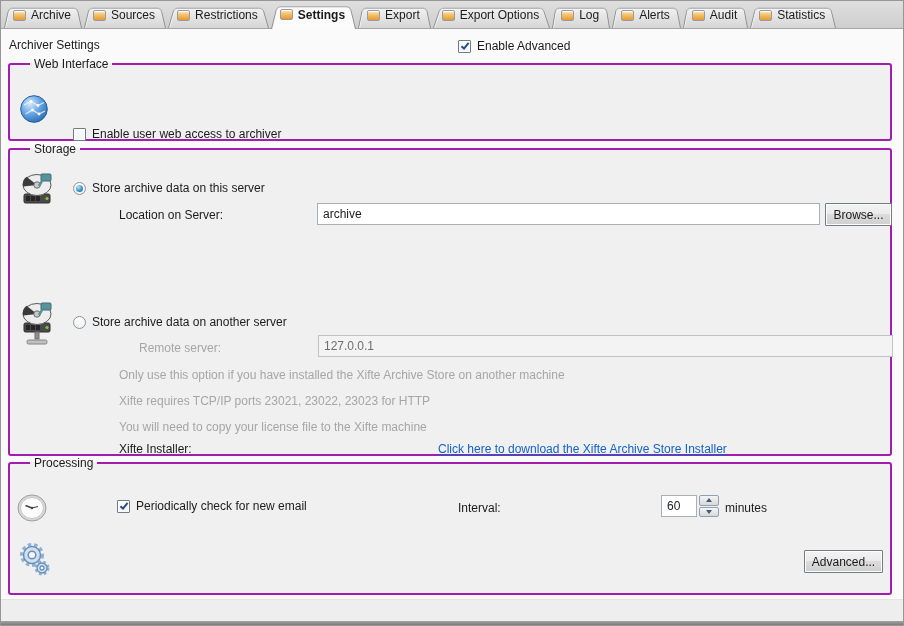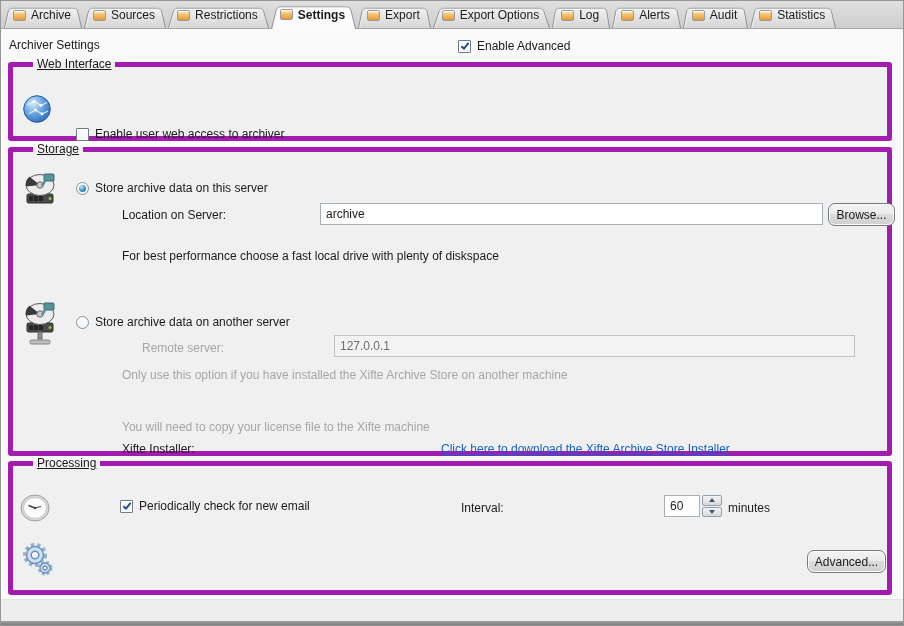--- a/index.html
+++ b/index.html
@@ -28,22 +28,22 @@
              background:linear-gradient(#fdf0d8 0%, #f6c775 35%, #e49a32 100%);
              box-shadow:inset 0 1px 0 rgba(255,255,255,.85); flex:0 0 auto; }
 
   .page { position:absolute; top:28px; left:0; right:0; bottom:26px; background:#fafafa; }
   .footer { position:absolute; left:0; right:0; bottom:4px; height:22px;
             background:#eeeeee; border-top:1px solid #e4e4e4; }
   .bottombar { position:absolute; left:0; right:0; bottom:0; height:4px;
                background:linear-gradient(#a3a3a3,#7b7b7b); }
 
   
-  .gb { position:absolute; left:7px; width:884px; border:5px solid #a21caf;
-        border-radius:3px; background:#f0f0f0;text-decoration:underline; }
+  .gb { position:absolute; left:7px; width:884px; border:2px solid #a21caf;
+        border-radius:3px; background:#f0f0f0; }
   .gb legend { margin-left:20px; padding:0 4px; color:#1b1b1b; }
   #gb-web        { top:28px;  height:84px; }
   #gb-storage    { top:113px; height:314px; }
   #gb-processing { top:427px; height:139px; }
   .gb > div, .gb > span, .gb > a, .gb > svg, .gb > input, .gb > button, .gb > label { position:absolute; }
 
   .hdr-title { position:absolute; left:8px; top:9px; }
   .hdr-cb    { position:absolute; left:457px; top:10px; }
 
   .lbl  { white-space:nowrap; }
@@ -63,21 +63,21 @@
            flex:0 0 auto; cursor:pointer; }
   .radio.checked::after { content:""; position:absolute; left:2px; top:2px;
            width:7px; height:7px; border-radius:50%;
            background:radial-gradient(circle at 35% 30%, #bfe6f2, #3c95c4 55%, #16618f); }
 
   .textbox { border:1px solid #a7b0b8; background:#ffffff; height:22px;
              font-family:"Liberation Sans",sans-serif; font-size:12px;
              padding:0 5px; color:#1b1b1b; }
   .textbox:disabled { border-color:#c0c3c6; background:#f3f3f3; color:#6e6e6e; }
 
-  .btn { border:1px solid #757b81; border-radius:7px;
+  .btn { border:1px solid #757b81; border-radius:1px;
          background:linear-gradient(#f3f3f3 0%, #ebebeb 45%, #dcdcdc 50%, #cfcfcf 100%);
          box-shadow:inset 0 0 0 1px #fcfcfc;
          font-family:"Liberation Sans",sans-serif; font-size:12px; color:#1b1b1b;
          cursor:pointer; }
 
   .link { color:#1262c8; text-decoration:underline; cursor:pointer; white-space:nowrap; }
 
   .spinbtns { width:20px; height:22px; display:flex; flex-direction:column; gap:1px; }
   .spinbtn { flex:1; border:1px solid #8ea0b2; border-radius:2px;
              background:linear-gradient(#f5f5f5,#d8d8d8);
@@ -196,21 +196,20 @@
 
       <div class="cbrow" style="left:63px; top:25px;">
         <span class="radio checked"></span>
         <span class="lbl">Store archive data on this server</span>
       </div>
 
       <span class="lbl" style="left:109px; top:52px;">Location on Server:</span>
       <input class="textbox" style="left: 307px; top: 47px; width: 503px;" type="text" value="archive">
       <button class="btn" style="left:815px; top:47px; width:67px; height:23px;">Browse...</button>
 
-      <span class="lbl" style="left:109px; top:93px;">For best performance choose a fast local drive with plenty of diskspace</span>
 
       <svg style="left:10px; top:146px;" width="34" height="46" viewBox="0 0 34 46">
         <rect x="4" y="21" width="26" height="9" rx="1.5" fill="#4a4a4a" stroke="#2e2e2e"></rect>
         <rect x="6" y="23" width="4" height="5" fill="#262626"></rect>
         <rect x="11" y="23" width="4" height="5" fill="#262626"></rect>
         <rect x="16" y="23" width="4" height="5" fill="#262626"></rect>
         <circle cx="27" cy="25.5" r="1.6" fill="#86c440"></circle>
         <ellipse cx="17" cy="12" rx="14" ry="10.5" fill="#ededed" stroke="#5a5a5a"></ellipse>
         <path d="M17 12 L6.5 3.8 A14 10.5 0 0 0 3.2 13.5 Z" fill="#3a3a3a"></path>
         <circle cx="17" cy="12" r="3.2" fill="#c9c9c9" stroke="#6a6a6a"></circle>
@@ -219,23 +218,24 @@
         <rect x="15" y="30" width="4" height="7" fill="#8f8f8f" stroke="#6f6f6f"></rect>
         <rect x="7" y="38" width="20" height="4" rx="1.5" fill="#c0c0c0" stroke="#848484"></rect>
       </svg>
 
       <div class="cbrow" style="left:63px; top:159px;">
         <span class="radio"></span>
         <span class="lbl">Store archive data on another server</span>
       </div>
 
       <span class="lbl dim" style="left:106px; top:185px;margin-left:23px;">Remote server:</span>
-      <input class="textbox" style="left: 321px; top: 179px; width: 521px;" type="text" disabled="" value="127.0.0.1">
+      <input class="textbox" style="left: 308px; top: 179px; width: 575px;" type="text" disabled="" value="127.0.0.1">
 
       <span class="lbl dim" style="left:109px; top:212px;">Only use this option if you have installed the Xifte Archive Store on another machine</span>
+      <span class="lbl dim" style="left:109px; top:238px;">Xifte requires TCP/IP ports 23021, 23022, 23023 for HTTP</span>
       <span class="lbl dim" style="left:109px; top:264px;">You will need to copy your license file to the Xifte machine</span>
 
       <span class="lbl" style="left:109px; top:286px;">Xifte Installer:</span>
       <a class="link" style="left:413px; top:286px;margin-left:15px;">Click here to download the Xifte Archive Store Installer</a>
     </fieldset>
 
     <fieldset class="gb" id="gb-processing">
       <legend>Processing</legend>
 
       <svg style="left:7px; top:24px;" width="30" height="28" viewBox="0 0 30 28">

